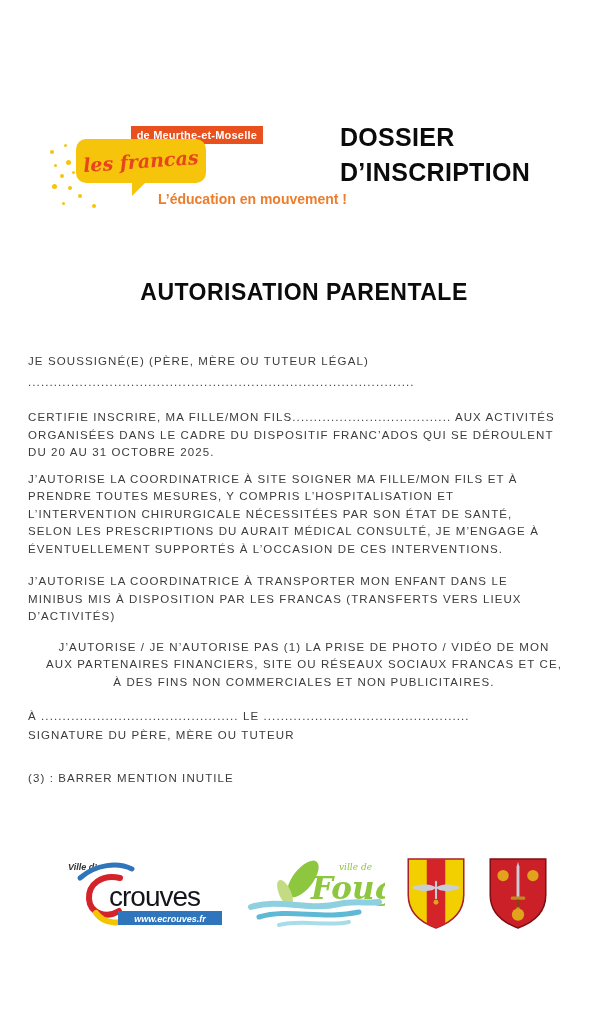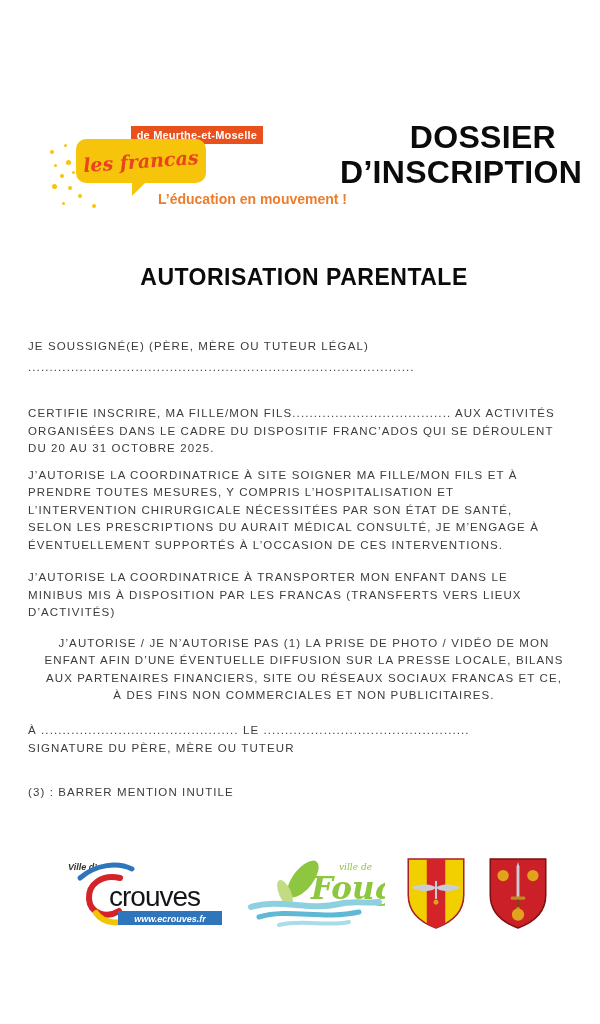--- a/index.html
+++ b/index.html
@@ -29,36 +29,36 @@
     border-top:15px solid #F6C50B; border-right:15px solid transparent;
   }
   .lf-tagline {
     position:absolute; left:110px; top:77px; color:#ED7D2B;
     font-size:14px; font-weight:700; white-space:nowrap;
   }
   .cdot { position:absolute; background:#F6C50B; border-radius:50%; }
 
   
   .doc-kind {
-    position:absolute; left:340px; top:120px; width:216px; text-align:right;
-    color:#0B0B0B; font-size:32px; font-weight:800; line-height:35px; letter-spacing:.3px;
+    position:absolute; left:340px; top:120px; width:216px; text-align:left;
+    color:#0B0B0B; font-size:25px; font-weight:800; line-height:35px; letter-spacing:.3px;
   }
 
   
   .doc-body {
-    position:absolute; left:28px; top:255px; width:552px;
+    position:absolute; left:28px; top:270px; width:552px;
     color:#3C3C3C; font-size:11.5px; letter-spacing:1.1px; line-height:17.5px;
   }
   .doc-body h1 {
     color:#0B0B0B; font-size:23px; font-weight:800; letter-spacing:.5px;
     text-align:center; line-height:28px; margin:8px 0 45px 0;
   }
   .line { white-space:nowrap; }
   .lead .line { line-height:21px; }
-  .p-certifie  { margin-top:27px; }
+  .p-certifie  { margin-top:16px; }
   .p-medical   { margin-top:9px; }
   .p-transport { margin-top:15px; }
   .p-photo     { margin-top:13px;text-align:center; }
   .p-place     { margin-top:17px; }
   .p-signature { margin-top:1px; }
   .p-footnote  { margin-top:26px; }
 
   
   .footer {
     position:absolute; left:0; top:848px; width:600px; height:90px;
@@ -119,21 +119,20 @@
     </div>
 
     <div class="para p-transport">
       <div class="line">J’AUTORISE LA COORDINATRICE À TRANSPORTER MON ENFANT DANS LE</div>
       <div class="line">MINIBUS MIS À DISPOSITION PAR LES FRANCAS (TRANSFERTS VERS LIEUX</div>
       <div class="line">D’ACTIVITÉS)</div>
     </div>
 
     <div class="para p-photo">
       <div class="line">J’AUTORISE / JE N’AUTORISE PAS (1) LA PRISE DE PHOTO / VIDÉO DE MON</div>
-      <div class="line">ENFANT AFIN D’UNE ÉVENTUELLE DIFFUSION SUR LA PRESSE LOCALE, BILANS</div>
       <div class="line">AUX PARTENAIRES FINANCIERS, SITE OU RÉSEAUX SOCIAUX FRANCAS ET CE,</div>
       <div class="line">À DES FINS NON COMMERCIALES ET NON PUBLICITAIRES.</div>
     </div>
 
     <div class="para p-place line">À .............................................. LE ................................................</div>
     <div class="para p-signature line">SIGNATURE DU PÈRE, MÈRE OU TUTEUR</div>
     <div class="para p-footnote line">(3) : BARRER MENTION INUTILE</div>
   </div>
 
   <div class="footer">

